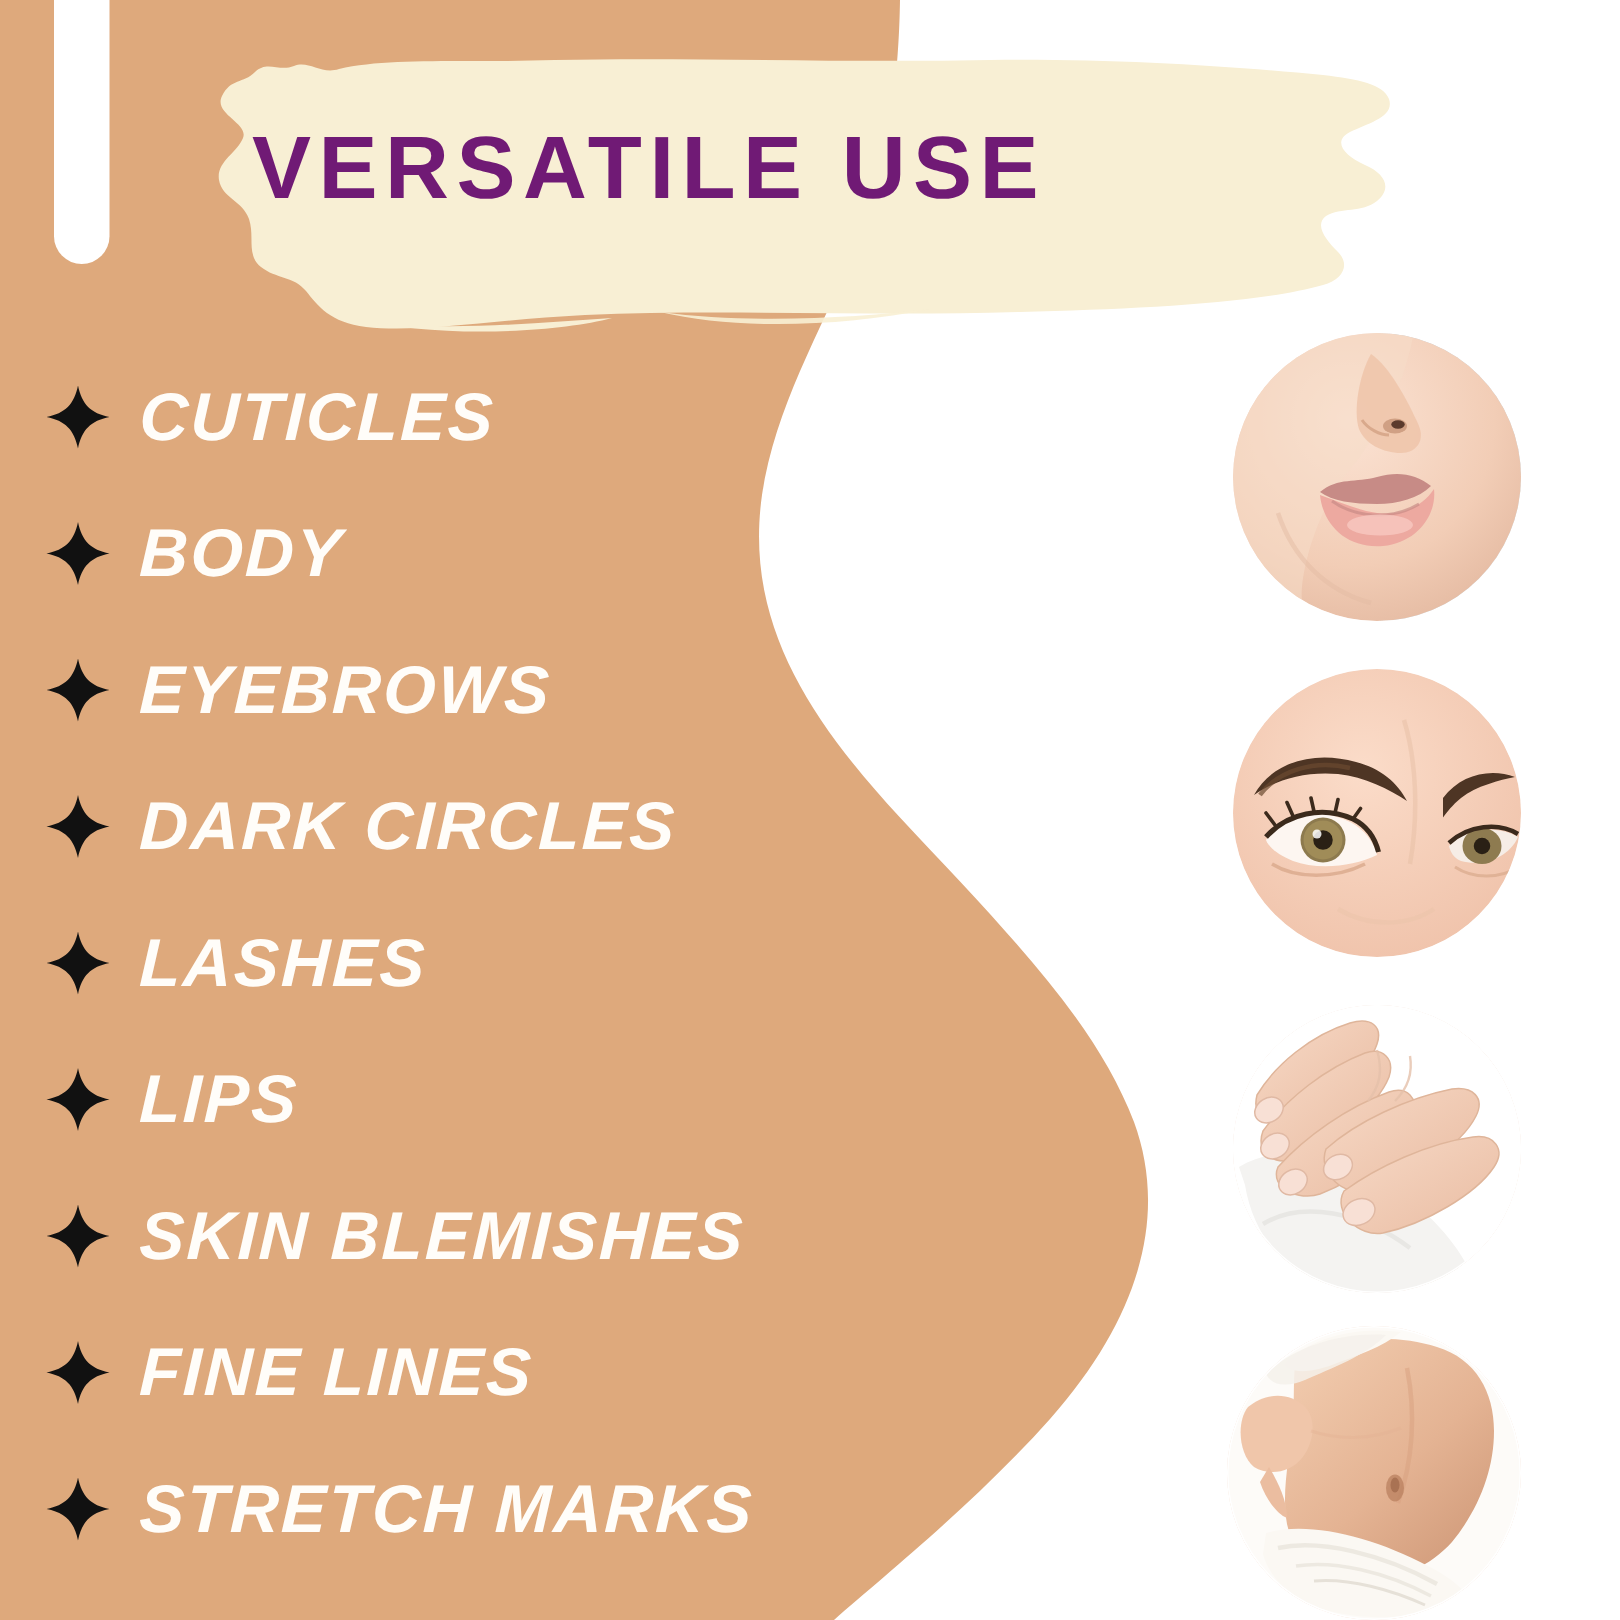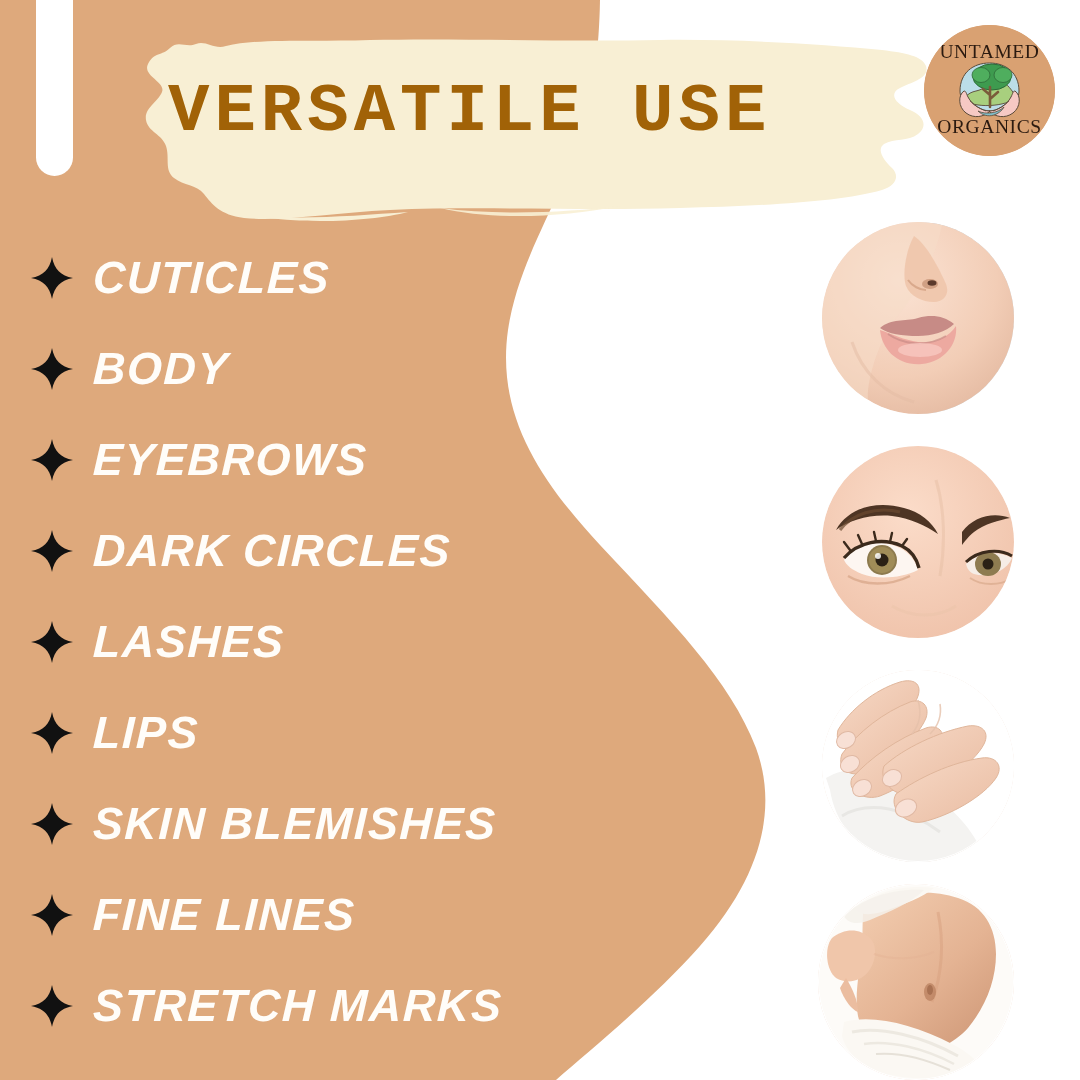--- a/index.html
+++ b/index.html
@@ -19,25 +19,25 @@
     background:#ffffff;border-radius:20px;
   }
 
   
   .brush-wrap{position:absolute;left:140px;top:26px;width:790px;height:205px;}
   .brush-wrap svg{display:block;width:100%;height:100%;}
 
   .title{
     position:absolute;left:168px;top:72px;width:730px;height:80px;
     display:flex;align-items:center;
-    font-family:Liberation Mono, monospace;
+    font-family:Liberation Sans, sans-serif;
     font-weight:bold;
-    font-size:69px;
+    font-size:59px;
     letter-spacing:5px;
-    color:#a16207;
+    color:#701a75;
     white-space:nowrap;
     line-height:1;
   }
 
   
   .logo{
     position:absolute;left:924px;top:25px;width:131px;height:131px;
     border-radius:50%;background:#D9A172;
     overflow:hidden;
   }
@@ -121,43 +121,20 @@
                C22,108 8,106 6,94
                C4,82 18,76 22,66
                C26,56 2,50 8,38 Z" fill="#F8EFD4"></path>
       <path d="M96,186 C140,196 210,190 268,186 C230,196 150,200 96,186 Z" fill="#F8EFD4"></path>
       <path d="M300,182 C360,190 430,186 480,180 C420,192 350,194 300,182 Z" fill="#F8EFD4" opacity="0.9"></path>
     </svg>
   </div>
 
   <div class="title">VERSATILE USE</div>
 
-  <div class="logo">
-    <svg viewBox="0 0 131 131">
-      <circle cx="65.5" cy="65.5" r="65.5" fill="#D9A172"></circle>
-
-      <text x="65.5" y="33" text-anchor="middle" font-family="Liberation Serif, serif" font-size="19.5" letter-spacing="0.6" fill="#2B1A10">UNTAMED</text>
-
-      <g>
-        <path d="M36,66 C36,48 49,38 65.5,38 C82,38 95,48 95,66 C95,78 82,86 65.5,86 C49,86 36,78 36,66 Z" fill="#BBDDE8" stroke="#5A4A3A" stroke-width="1"></path>
-        <path d="M40,74 C48,62 56,70 64,58 C72,48 84,58 92,72 C84,82 48,84 40,74 Z" fill="#A8CF7E" stroke="#5A4A3A" stroke-width="0.9"></path>
-        <ellipse cx="68" cy="52" rx="19" ry="13" fill="#3E9B4F" stroke="#2E6B38" stroke-width="1"></ellipse>
-        <ellipse cx="57" cy="50" rx="9" ry="7.5" fill="#4FAE5E" stroke="#2E6B38" stroke-width="0.8"></ellipse>
-        <ellipse cx="79" cy="50" rx="9" ry="7.5" fill="#4FAE5E" stroke="#2E6B38" stroke-width="0.8"></ellipse>
-        <path d="M66,62 L66,82 M66,70 L59,64 M66,74 L74,67" stroke="#7A5B3A" stroke-width="2.6" fill="none" stroke-linecap="round"></path>
-
-        <path d="M40,66 C34,70 34,82 42,88 C50,94 60,92 66,86 C58,86 48,80 44,72 C42,68 42,66 40,66 Z" fill="#F6C9C4" stroke="#5A4A3A" stroke-width="1"></path>
-        <path d="M91,66 C97,70 97,82 89,88 C81,94 71,92 65,86 C73,86 83,80 87,72 C89,68 89,66 91,66 Z" fill="#F6C9C4" stroke="#5A4A3A" stroke-width="1"></path>
-        <path d="M46,76 C50,80 56,84 62,86 M85,76 C81,80 75,84 69,86" stroke="#5A4A3A" stroke-width="0.8" fill="none"></path>
-        <path d="M54,86 C58,90 64,92 70,90 C76,88 79,84 80,82 C74,88 62,90 54,86 Z" fill="#7FBEC9" stroke="#5A4A3A" stroke-width="0.8"></path>
-      </g>
-
-      <text x="65.5" y="108" text-anchor="middle" font-family="Liberation Serif, serif" font-size="19.5" letter-spacing="0.6" fill="#2B1A10">ORGANICS</text>
-    </svg>
-  </div>
 
   <div class="list">
 
     <div class="list-item">
       <span class="bullet">
         <svg viewBox="0 0 44 44">
             <path d="M22,1 C24.5,13.5 30.5,19.5 43,22 C30.5,24.5 24.5,30.5 22,43 C19.5,30.5 13.5,24.5 1,22 C13.5,19.5 19.5,13.5 22,1 Z" fill="#111111"></path>
           </svg>
       </span>
       <span class="item-label">CUTICLES</span>

